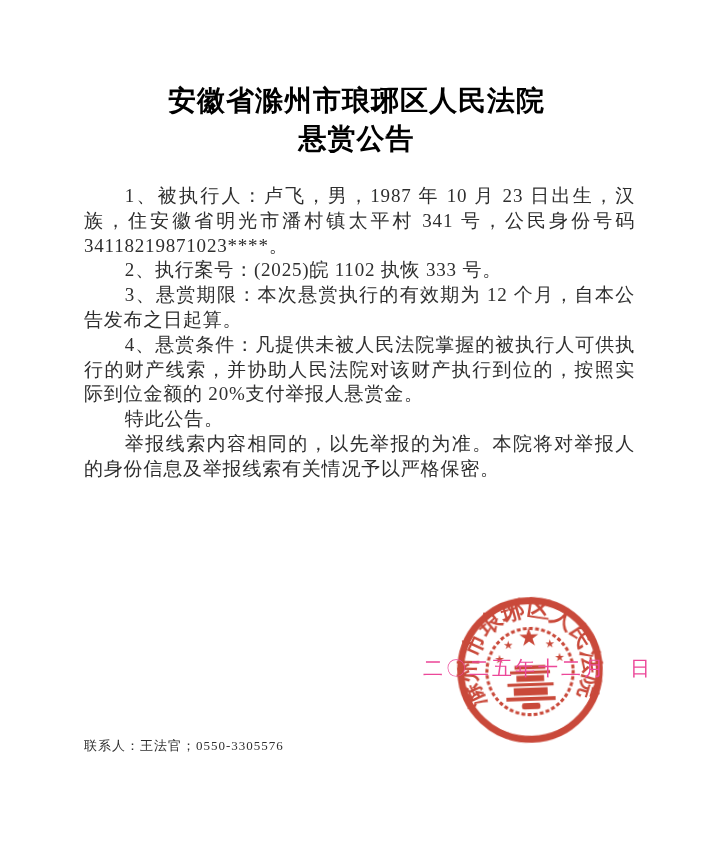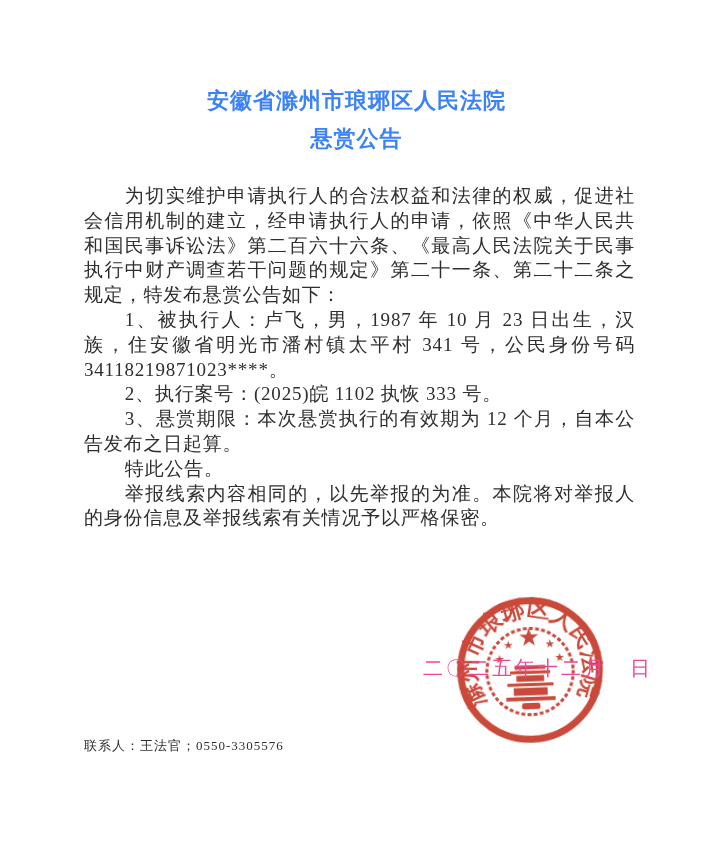--- a/index.html
+++ b/index.html
@@ -7,23 +7,23 @@
     position: relative;
     width: 713px;
     height: 858px;
     background: #ffffff;
     font-family: "Liberation Serif", "DejaVu Serif", serif;
     color: #303030;
     overflow: hidden;
   }
   .title-block { padding-top: 82px; text-align: center; }
   .title-line {
-    font-size: 22px;
+    font-size: 28px;
     font-weight: bold;
-    color: #3b82f6;
+    color: #000000;
     line-height: 38px;
     letter-spacing: 1px;
     margin: 0;
   }
   .doc-body {
     margin: 26px 78px 0 84px;
     font-size: 19px;
     line-height: 24.8px;
     letter-spacing: 0.8px;
     text-align: justify;
@@ -64,24 +64,24 @@
 <body>
 
 <div class="page">
 
   <div class="title-block">
     <h1 class="title-line">安徽省滁州市琅琊区人民法院</h1>
     <h1 class="title-line">悬赏公告</h1>
   </div>
 
   <div class="doc-body">
-    <p>为切实维护申请执行人的合法权益和法律的权威，促进社会信用机制的建立，经申请执行人的申请，依照《中华人民共和国民事诉讼法》第二百六十六条、《最高人民法院关于民事执行中财产调查若干问题的规定》第二十一条、第二十二条之规定，特发布悬赏公告如下：</p>
     <p>1、被执行人：卢飞，男，1987 年 10 月 23 日出生，汉族，住安徽省明光市潘村镇太平村 341 号，公民身份号码 34118219871023****。</p>
     <p>2、执行案号：(2025)皖 1102 执恢 333 号。</p>
     <p>3、悬赏期限：本次悬赏执行的有效期为 12 个月，自本公告发布之日起算。</p>
+    <p>4、悬赏条件：凡提供未被人民法院掌握的被执行人可供执行的财产线索，并协助人民法院对该财产执行到位的，按照实际到位金额的 20%支付举报人悬赏金。</p>
     <p>特此公告。</p>
     <p>举报线索内容相同的，以先举报的为准。本院将对举报人的身份信息及举报线索有关情况予以严格保密。</p>
   </div>
 
   <div class="date-line">二〇二五年十二月　日</div>
 
   <svg class="seal" viewBox="0 0 200 200" xmlns="http://www.w3.org/2000/svg">
     <g fill="#c53a2a" stroke="none">
 
       <circle cx="100" cy="100" r="90" fill="none" stroke="#c53a2a" stroke-width="9"></circle>

